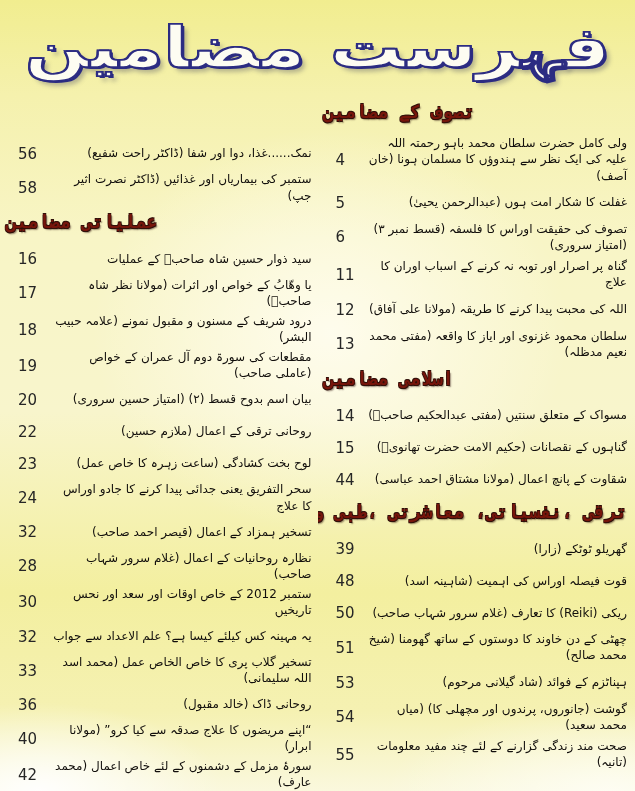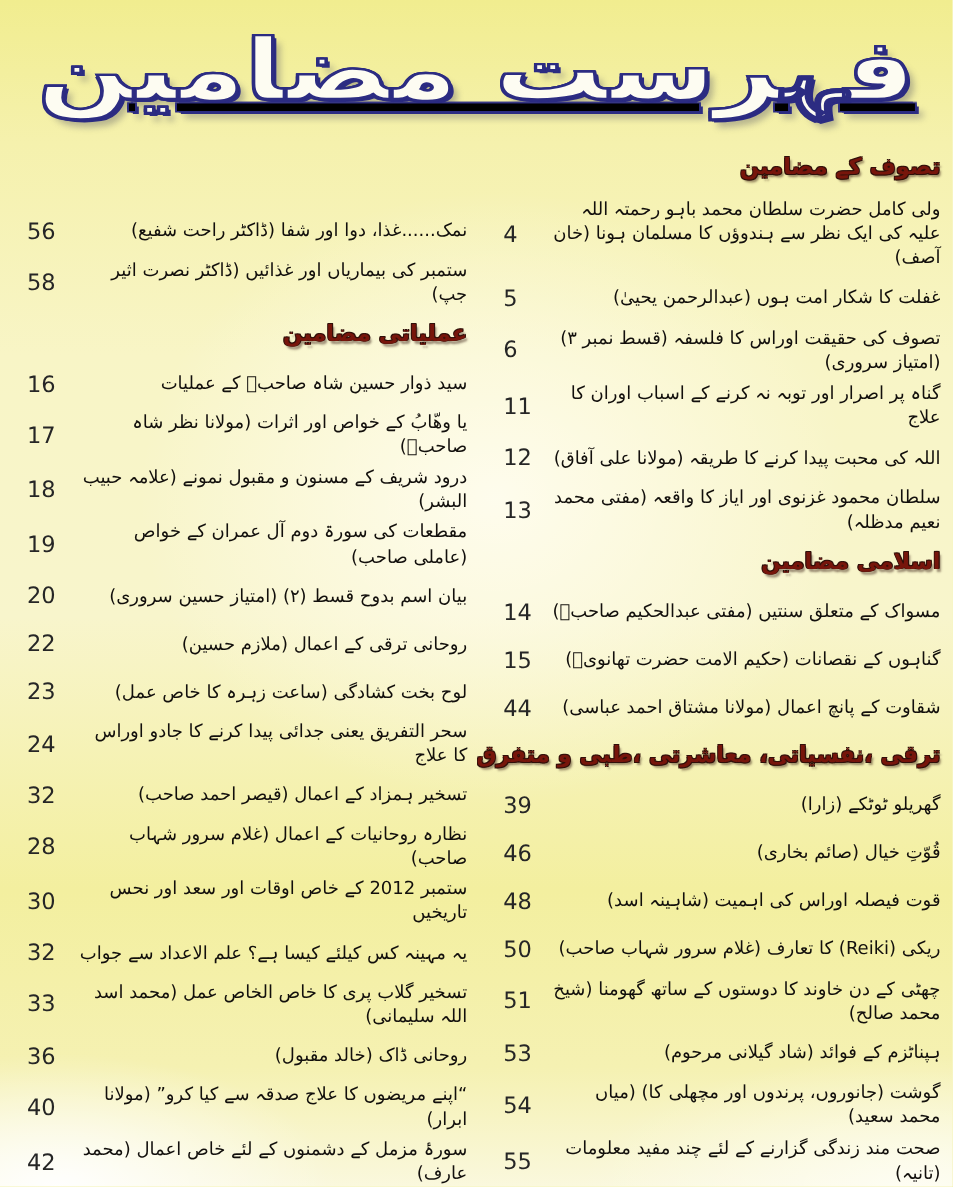--- a/index.html
+++ b/index.html
@@ -17,21 +17,20 @@
       radial-gradient(ellipse 55% 38% at 52% 42%, rgba(255,253,240,0.92), rgba(255,253,240,0) 68%),
       radial-gradient(ellipse 42% 16% at 6% 100%, rgba(255,255,255,0.95), rgba(255,255,255,0) 70%),
       radial-gradient(ellipse 50% 16% at 96% 100%, rgba(255,255,250,0.75), rgba(255,255,250,0) 70%),
       linear-gradient(180deg, #f1ed8f 0%, #f5f1ad 12%, #f8f5c6 30%, #f8f5cc 52%, #f3ef9f 75%, #f5f1b2 90%, #faf8dd 100%);
     overflow: hidden;
   }
   .title-wrap {
     height: 94px;
     display: flex; align-items: center; justify-content: center;
     overflow: hidden;
-    text-decoration: underline;
   }
   .title {
     direction: rtl;
     font-size: 56px;
     font-weight: bold;
     letter-spacing: 4px;
     transform: scaleX(1.28);
     color: #fdfcf2;
     -webkit-text-stroke: 1.6px #2c2c82;
     text-shadow:
@@ -50,32 +49,33 @@
   .col {
     width: 50%;
     display: flex;
     flex-direction: column;
     box-sizing: border-box;
     overflow: hidden;
   }
   .col-left  { padding: 42px 6px 0 2px; }
   .col-right { padding: 0 4px 0 6px; }
   .section-header {
-    text-align: right;
+    text-align: left;
     direction: rtl;
     font-weight: bold;
-    font-size: 15px;
+    font-size: 18px;
     line-height: 1.4;
     color: #77150b;
     margin: 7px 0 5px 0;
     text-shadow:
       0.6px 0.6px 0 #30100a, -0.6px -0.6px 0 #30100a,
       0.6px -0.6px 0 #30100a, -0.6px 0.6px 0 #30100a,
       1.5px 2px 1.5px rgba(40,10,5,0.45);
     white-space: nowrap;
+    font-family: Liberation Mono, monospace;
   }
   .entry {
     display: flex;
     align-items: center;
     min-height: 30px;
     padding: 1px 0;
   }
   .num {
     flex: 0 0 40px;
     box-sizing: border-box;
@@ -215,24 +215,20 @@
         <div class="entry">
           <span class="num">44</span>
           <span class="txt">شقاوت کے پانچ اعمال (مولانا مشتاق احمد عباسی)</span>
         </div>
         <div class="section-header">ترقی ،نفسیاتی، معاشرتی ،طبی و متفرق مضامین</div>
         <div class="entry">
           <span class="num">39</span>
           <span class="txt">گھریلو ٹوٹکے (زارا)</span>
         </div>
         <div class="entry">
-          <span class="num">46</span>
-          <span class="txt">قُوّتِ خیال (صائم بخاری)</span>
-        </div>
-        <div class="entry">
           <span class="num">48</span>
           <span class="txt">قوت فیصلہ اوراس کی اہمیت (شاہینہ اسد)</span>
         </div>
         <div class="entry">
           <span class="num">50</span>
           <span class="txt">ریکی (Reiki) کا تعارف (غلام سرور شہاب صاحب)</span>
         </div>
         <div class="entry">
           <span class="num">51</span>
           <span class="txt">چھٹی کے دن خاوند کا دوستوں کے ساتھ گھومنا (شیخ محمد صالح)</span>

